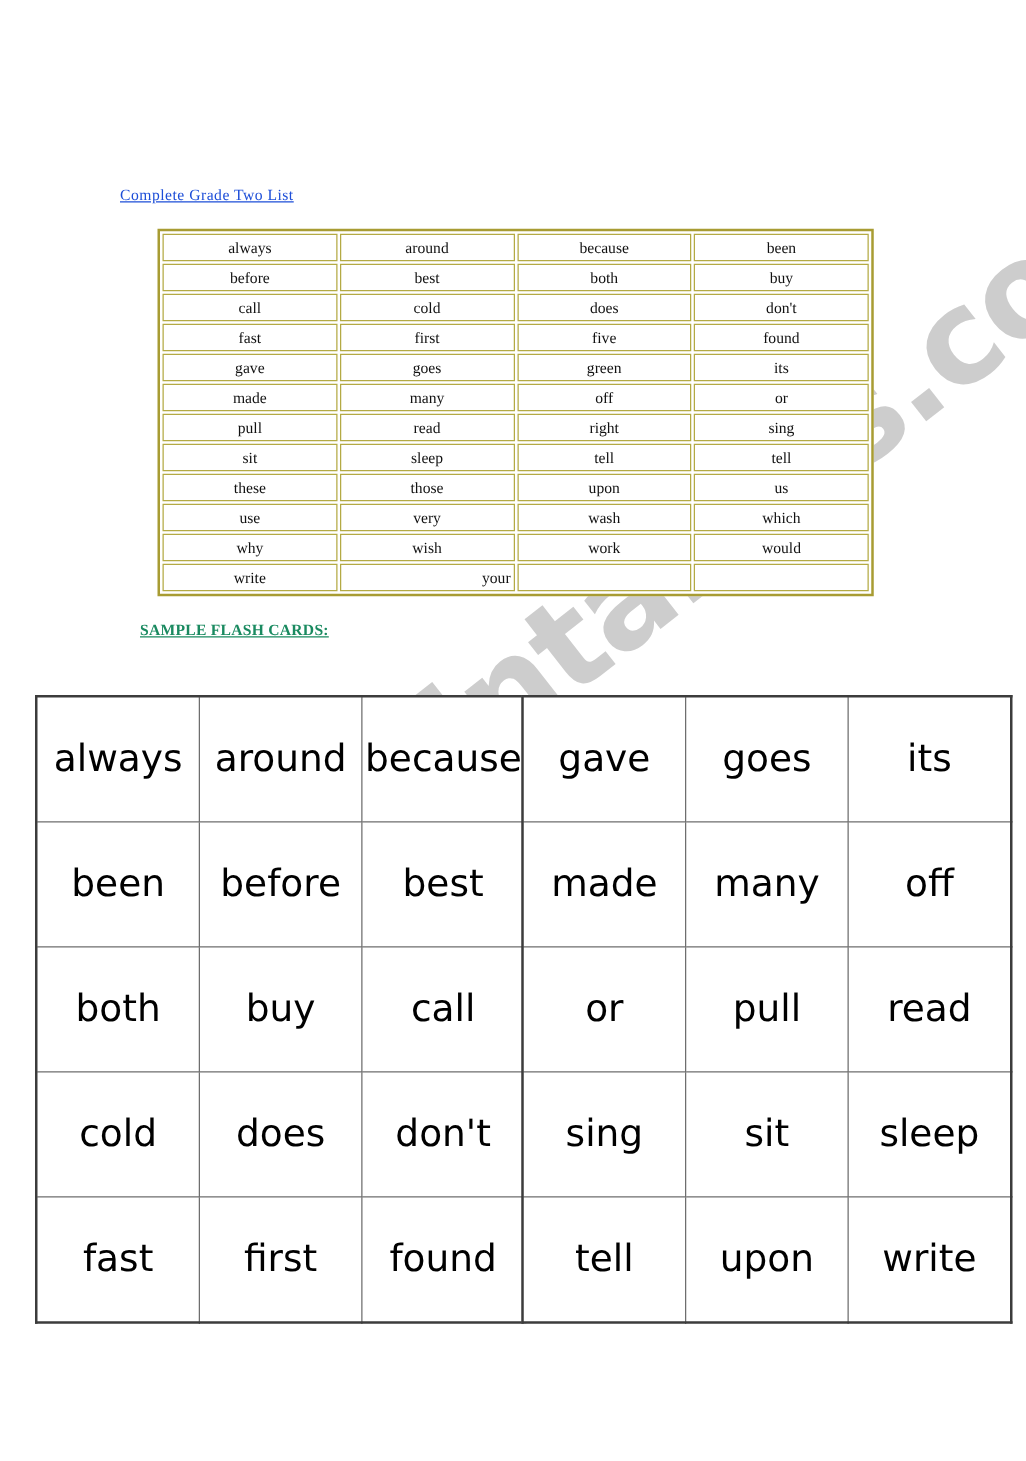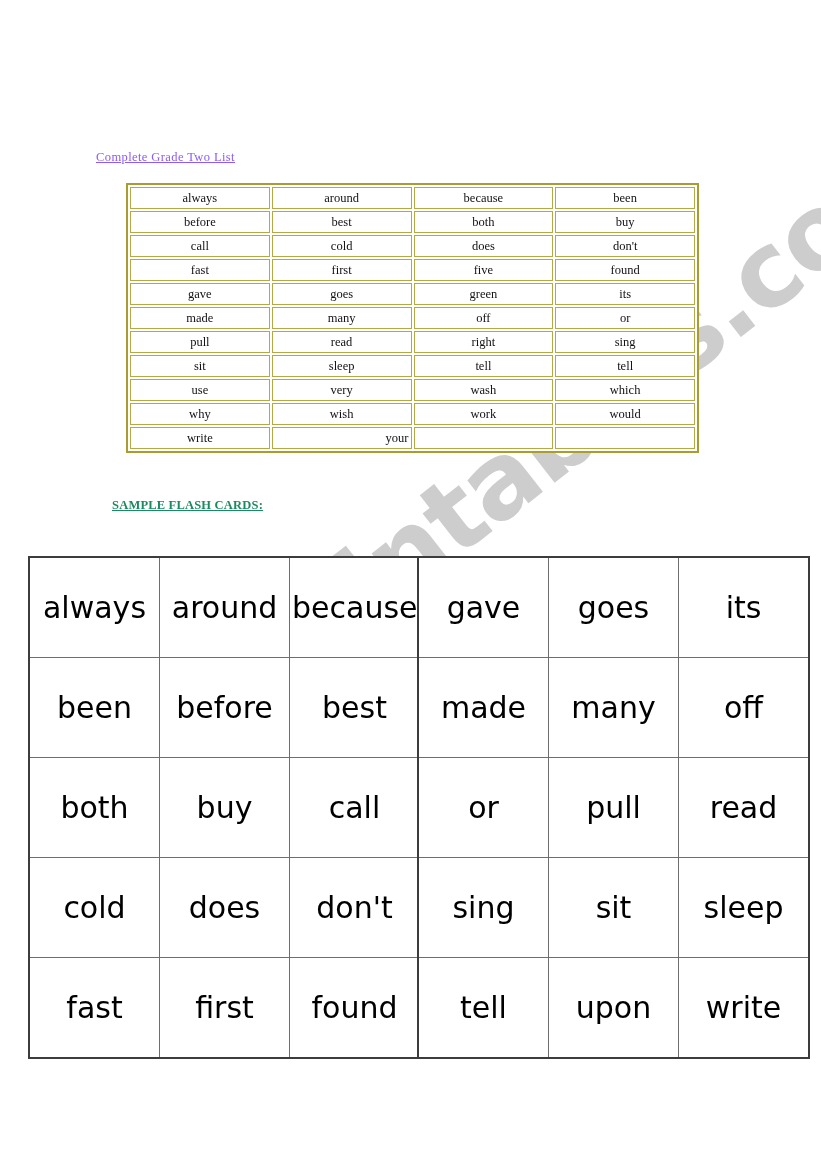--- a/index.html
+++ b/index.html
@@ -145,21 +145,21 @@
 </head>
 <body style="background: rgb(255, 255, 255);">
 
 <div id="page" style="background: rgb(255, 255, 255);">
 
   <div id="watermark">
     <div id="watermark-text" style="color: rgb(201, 201, 201);">ESLprintables.com</div>
   </div>
 
   <div class="heading-wrap" id="list-title">
-    <span class="txt" style="color: #8b5cf6;">Complete Grade Two List</span>
+    <span class="txt" style="color: #1d4ed8;">Complete Grade Two List</span>
   </div>
 
   <table id="word-list-table" style="border-color: rgb(168, 156, 51);">
     <tbody>
         <tr>
           <td style="border-color: rgb(180, 170, 68);">always</td>
           <td style="border-color: rgb(180, 170, 68);">around</td>
           <td style="border-color: rgb(180, 170, 68);">because</td>
           <td style="border-color: rgb(180, 170, 68);">been</td>
         </tr>
@@ -199,20 +199,26 @@
           <td style="border-color: rgb(180, 170, 68);">right</td>
           <td style="border-color: rgb(180, 170, 68);">sing</td>
         </tr>
         <tr>
           <td style="border-color: rgb(180, 170, 68);">sit</td>
           <td style="border-color: rgb(180, 170, 68);">sleep</td>
           <td style="border-color: rgb(180, 170, 68);">tell</td>
           <td style="border-color: rgb(180, 170, 68);">tell</td>
         </tr>
         <tr>
+          <td style="border-color: rgb(180, 170, 68);">these</td>
+          <td style="border-color: rgb(180, 170, 68);">those</td>
+          <td style="border-color: rgb(180, 170, 68);">upon</td>
+          <td style="border-color: rgb(180, 170, 68);">us</td>
+        </tr>
+        <tr>
           <td style="border-color: rgb(180, 170, 68);">use</td>
           <td style="border-color: rgb(180, 170, 68);">very</td>
           <td style="border-color: rgb(180, 170, 68);">wash</td>
           <td style="border-color: rgb(180, 170, 68);">which</td>
         </tr>
         <tr>
           <td style="border-color: rgb(180, 170, 68); font-family: Liberation Serif, serif;">why</td>
           <td style="border-color: rgb(180, 170, 68);">wish</td>
           <td style="border-color: rgb(180, 170, 68);">work</td>
           <td style="border-color: rgb(180, 170, 68);">would</td>

